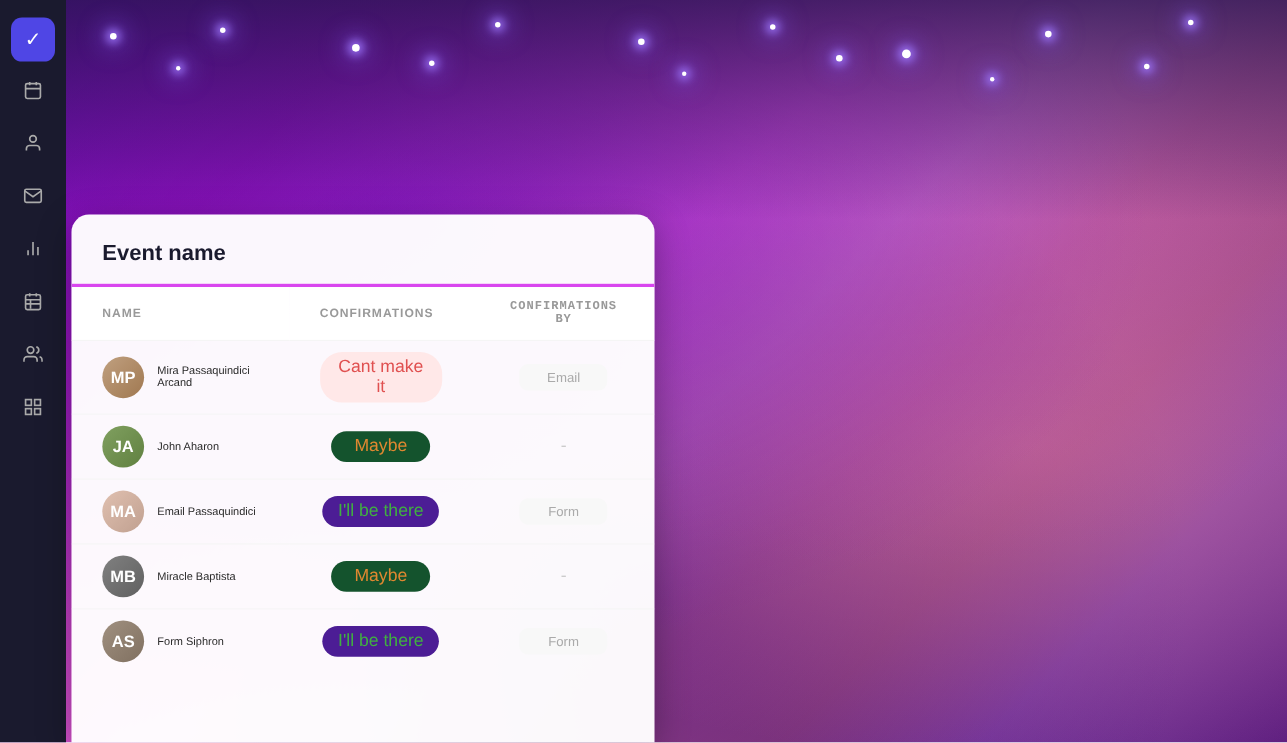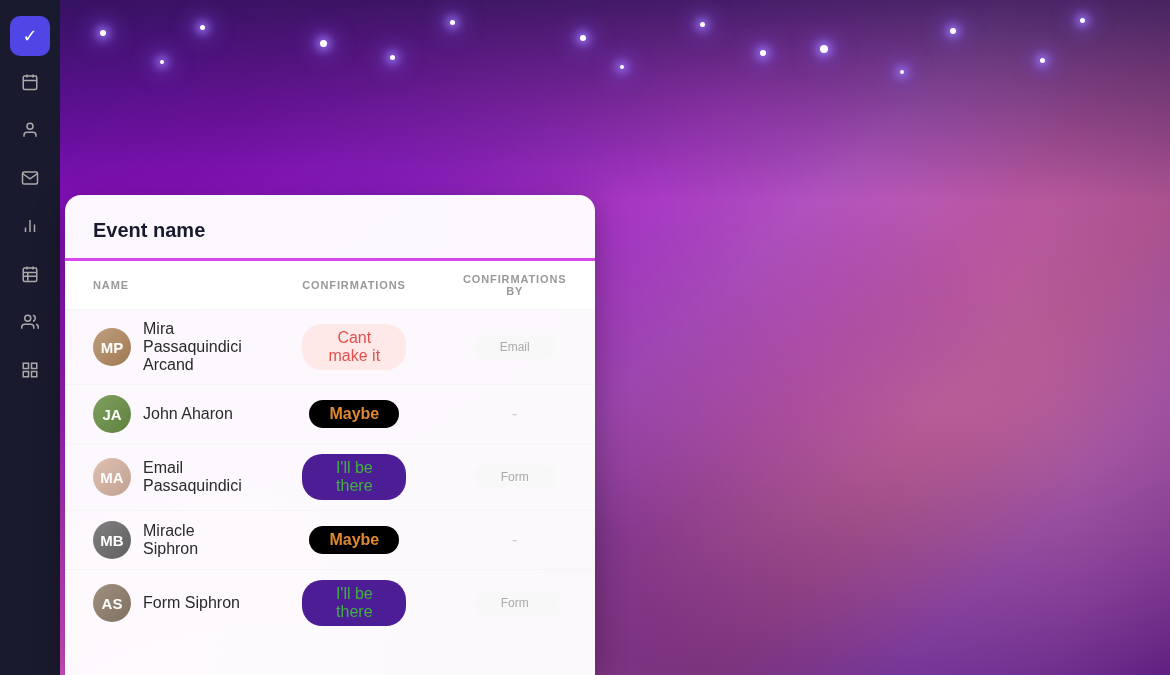--- a/index.html
+++ b/index.html
@@ -157,44 +157,43 @@
       flex-shrink: 0;
       display: flex;
       align-items: center;
       justify-content: flex-start;
       font-size: 14px;
       font-weight: 600;
       color: white;
     }
 
     .person-name {
-      font-size: 16px;
+      font-size: 10px;
       color: #2a2a2a;
       font-weight: 500;
     }
 
     .status-badge {
       display: inline-block;
       padding: 5px 14px;
       border-radius: 20px;
       font-size: 16px;
       font-weight: 500;
       text-align: center;
       min-width: 90px;
     }
 
     .status-cant {
       background: #ffe8e8;
       color: #e05050;
     }
 
     .status-maybe {
-      background: #000000;
+      background: #14532d;
       color: #e08830;
-      font-weight: bold;
     }
 
     .status-there {
       background: #4c1d95;
       color: #40b040;
     }
 
     .conf-by-badge {
       display: inline-block;
       padding: 5px 18px;
@@ -347,21 +346,21 @@
 <div class="main-panel">
   <div class="panel-header">
     <h1 class="panel-title">Event name</h1>
   </div>
   <div class="table-container">
     <table>
       <thead>
         <tr>
           <th>NAME</th>
           <th style="text-align:left;">CONFIRMATIONS</th>
-          <th style="text-align:center;">CONFIRMATIONS BY</th>
+          <th style="text-align:center;font-family:Liberation Mono, monospace;">CONFIRMATIONS BY</th>
         </tr>
       </thead>
       <tbody id="table-body">
       <tr>
             <td>
       <div class="person-cell">
         <div class="avatar av-1">
           <span class="face">MP</span>
         </div>
         <span class="person-name">Mira Passaquindici Arcand</span>
@@ -395,21 +394,21 @@
     </td>
             <td style="text-align: center;"><span class="status-badge status-there">I'll be there</span></td>
             <td style="text-align: center;"><span class="conf-by-badge">Form</span></td>
           </tr>
           <tr>
             <td>
       <div class="person-cell">
         <div class="avatar av-4">
           <span class="face">MB</span>
         </div>
-        <span class="person-name">Miracle Siphron</span>
+        <span class="person-name">Miracle Baptista</span>
       </div>
     </td>
             <td style="text-align: center;"><span class="status-badge status-maybe">Maybe</span></td>
             <td style="text-align: center;">
               <span class="conf-by-dash">-</span>
             </td>
           </tr>
           <tr>
             <td>
       <div class="person-cell">

